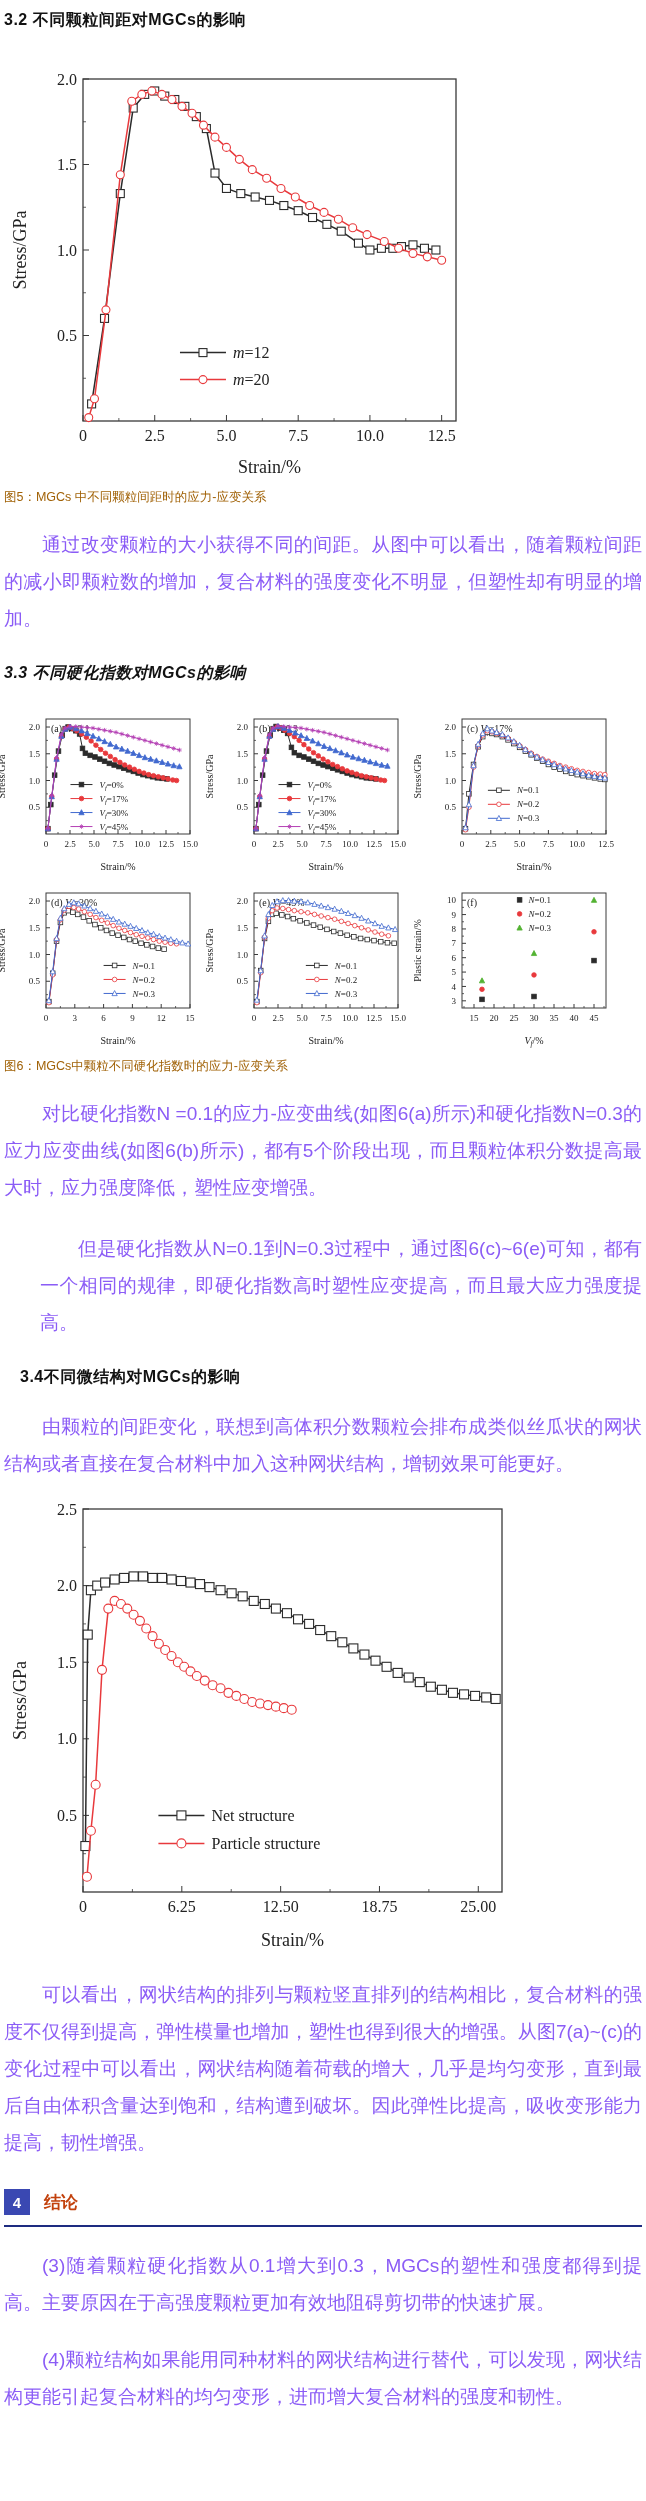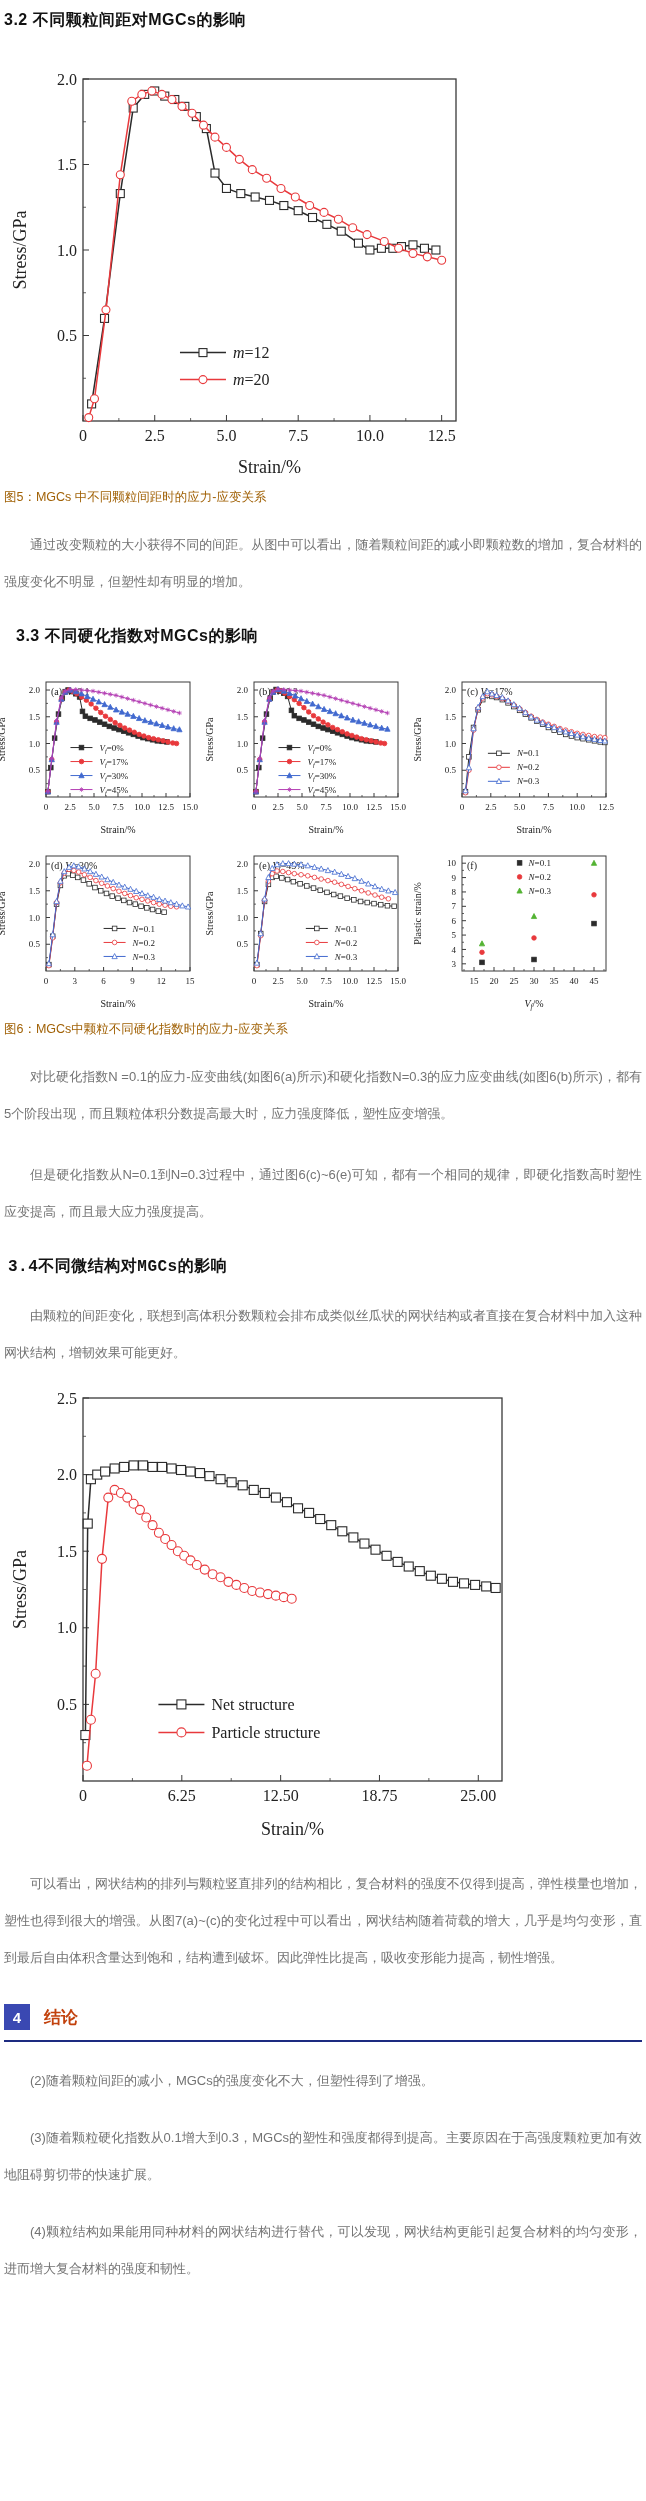--- a/index.html
+++ b/index.html
@@ -1,22 +1,22 @@
 <!DOCTYPE html>
 <html><head>
 <meta charset="utf-8">
 <style>
   html,body{margin:0;padding:0;background:#ffffff;}
   body{width:646px;font-family:"Liberation Sans",sans-serif;}
   .page{padding:6px 4px 12px;}
   h2.sec{font-size:16px;font-weight:bold;color:#121212;letter-spacing:0.5px;}
   .s32{margin:4px 0 10px;}
-  .s33{margin:26px 12px 0;}
-  .s34{margin:26px 4px 0;font-family:Liberation Mono, monospace;}
-  p.body{font-size:13px;color:#737373;line-height:37px;text-indent:2em;margin:20px 0 0;text-align:justify;}
+  .s33{margin:26px 0 0;font-style:italic;}
+  .s34{margin:26px 16px 0;}
+  p.body{font-size:19px;color:#8b5cf6;line-height:37px;text-indent:2em;margin:20px 0 0;text-align:justify;}
   .figwrap{margin:8px 0 0 2px;}
   .figcap{font-size:12.5px;color:#a16207;margin-top:6px;}
   .fig6grid{display:grid;grid-template-columns:repeat(3,206px);gap:2px;margin:22px 0 0 -8px;}
   .chartbox{line-height:0;}
   .conclhead{margin-top:28px;display:flex;align-items:center;gap:14px;border-bottom:2.5px solid #1d2b80;padding-bottom:10px;}
   .conclnum{width:26px;height:26px;background:#3a48b2;color:#fff;font-weight:bold;font-size:15px;display:flex;align-items:center;justify-content:center;}
   .concltitle{color:#c2410c;font-size:17px;font-weight:bold;}
   .concl-p{margin:26px 0 0;}
 </style>
 </head>
@@ -891,21 +891,21 @@
           <text x="116.6" y="23.049999999999997" font-size="9" fill="#222" font-family="&quot;Liberation Serif&quot;,&quot;DejaVu Serif&quot;,serif"><tspan font-style="italic">N</tspan><tspan>=0.1</tspan></text>
           <circle cx="107.6" cy="33.9" r="2.3" fill="#e8393c" stroke="#e8393c" stroke-width="0.8"></circle>
           <text x="116.6" y="37.05" font-size="9" fill="#222" font-family="&quot;Liberation Serif&quot;,&quot;DejaVu Serif&quot;,serif"><tspan font-style="italic">N</tspan><tspan>=0.2</tspan></text>
           <polygon points="107.6,45.025 104.955,50.085 110.24499999999999,50.085" fill="#53b332" stroke="#53b332" stroke-width="0.8"></polygon>
           <text x="116.6" y="51.05" font-size="9" fill="#222" font-family="&quot;Liberation Serif&quot;,&quot;DejaVu Serif&quot;,serif"><tspan font-style="italic">N</tspan><tspan>=0.3</tspan></text>
         </svg></div>
   </div>
   <div class="figcap">图6：MGCs中颗粒不同硬化指数时的应力-应变关系</div>
 
   <p class="body">对比硬化指数N =0.1的应力-应变曲线(如图6(a)所示)和硬化指数N=0.3的应力应变曲线(如图6(b)所示)，都有5个阶段出现，而且颗粒体积分数提高最大时，应力强度降低，塑性应变增强。</p>
-  <p class="body" style="margin-top:24px;">但是硬化指数从N=0.1到N=0.3过程中，通过图6(c)~6(e)可知，都有一个相同的规律，即硬化指数高时塑性应变提高，而且最大应力强度提高。</p>
+  <p class="body" style="margin-top:24px;margin-left:36px;">但是硬化指数从N=0.1到N=0.3过程中，通过图6(c)~6(e)可知，都有一个相同的规律，即硬化指数高时塑性应变提高，而且最大应力强度提高。</p>
 
   <h2 class="sec s34">3.4不同微结构对MGCs的影响</h2>
 
   <p class="body">由颗粒的间距变化，联想到高体积分数颗粒会排布成类似丝瓜状的网状结构或者直接在复合材料中加入这种网状结构，增韧效果可能更好。</p>
 
   <div class="figwrap chartbox" style="margin-top:10px;"><svg width="516" height="464" viewBox="0 0 516 464">
         <rect x="77" y="17" width="419" height="383" fill="none" stroke="#3a3a3a" stroke-width="1.3"></rect>
         <line x1="77" y1="400" x2="77" y2="394" stroke="#3a3a3a" stroke-width="1"></line>
         <text x="77" y="420" text-anchor="middle" font-size="16" fill="#222" font-family="&quot;Liberation Serif&quot;,&quot;DejaVu Serif&quot;,serif">0</text>
         <line x1="175.82075471698113" y1="400" x2="175.82075471698113" y2="394" stroke="#3a3a3a" stroke-width="1"></line>
@@ -1020,17 +1020,16 @@
         <text x="205.42000000000002" y="357.00000000000006" font-size="16" fill="#222" font-family="&quot;Liberation Serif&quot;,&quot;DejaVu Serif&quot;,serif"><tspan>Particle structure</tspan></text>
       </svg></div>
 
   <p class="body">可以看出，网状结构的排列与颗粒竖直排列的结构相比，复合材料的强度不仅得到提高，弹性模量也增加，塑性也得到很大的增强。从图7(a)~(c)的变化过程中可以看出，网状结构随着荷载的增大，几乎是均匀变形，直到最后自由体积含量达到饱和，结构遭到破坏。因此弹性比提高，吸收变形能力提高，韧性增强。</p>
 
   <div class="conclhead">
     <div class="conclnum">4</div>
     <div class="concltitle">结论</div>
   </div>
 
-  <p class="body concl-p">(2)随着颗粒间距的减小，MGCs的强度变化不大，但塑性得到了增强。</p>
   <p class="body concl-p">(3)随着颗粒硬化指数从0.1增大到0.3，MGCs的塑性和强度都得到提高。主要原因在于高强度颗粒更加有效地阻碍剪切带的快速扩展。</p>
   <p class="body concl-p">(4)颗粒结构如果能用同种材料的网状结构进行替代，可以发现，网状结构更能引起复合材料的均匀变形，进而增大复合材料的强度和韧性。</p>
 
 </div>
 
 </body></html>

